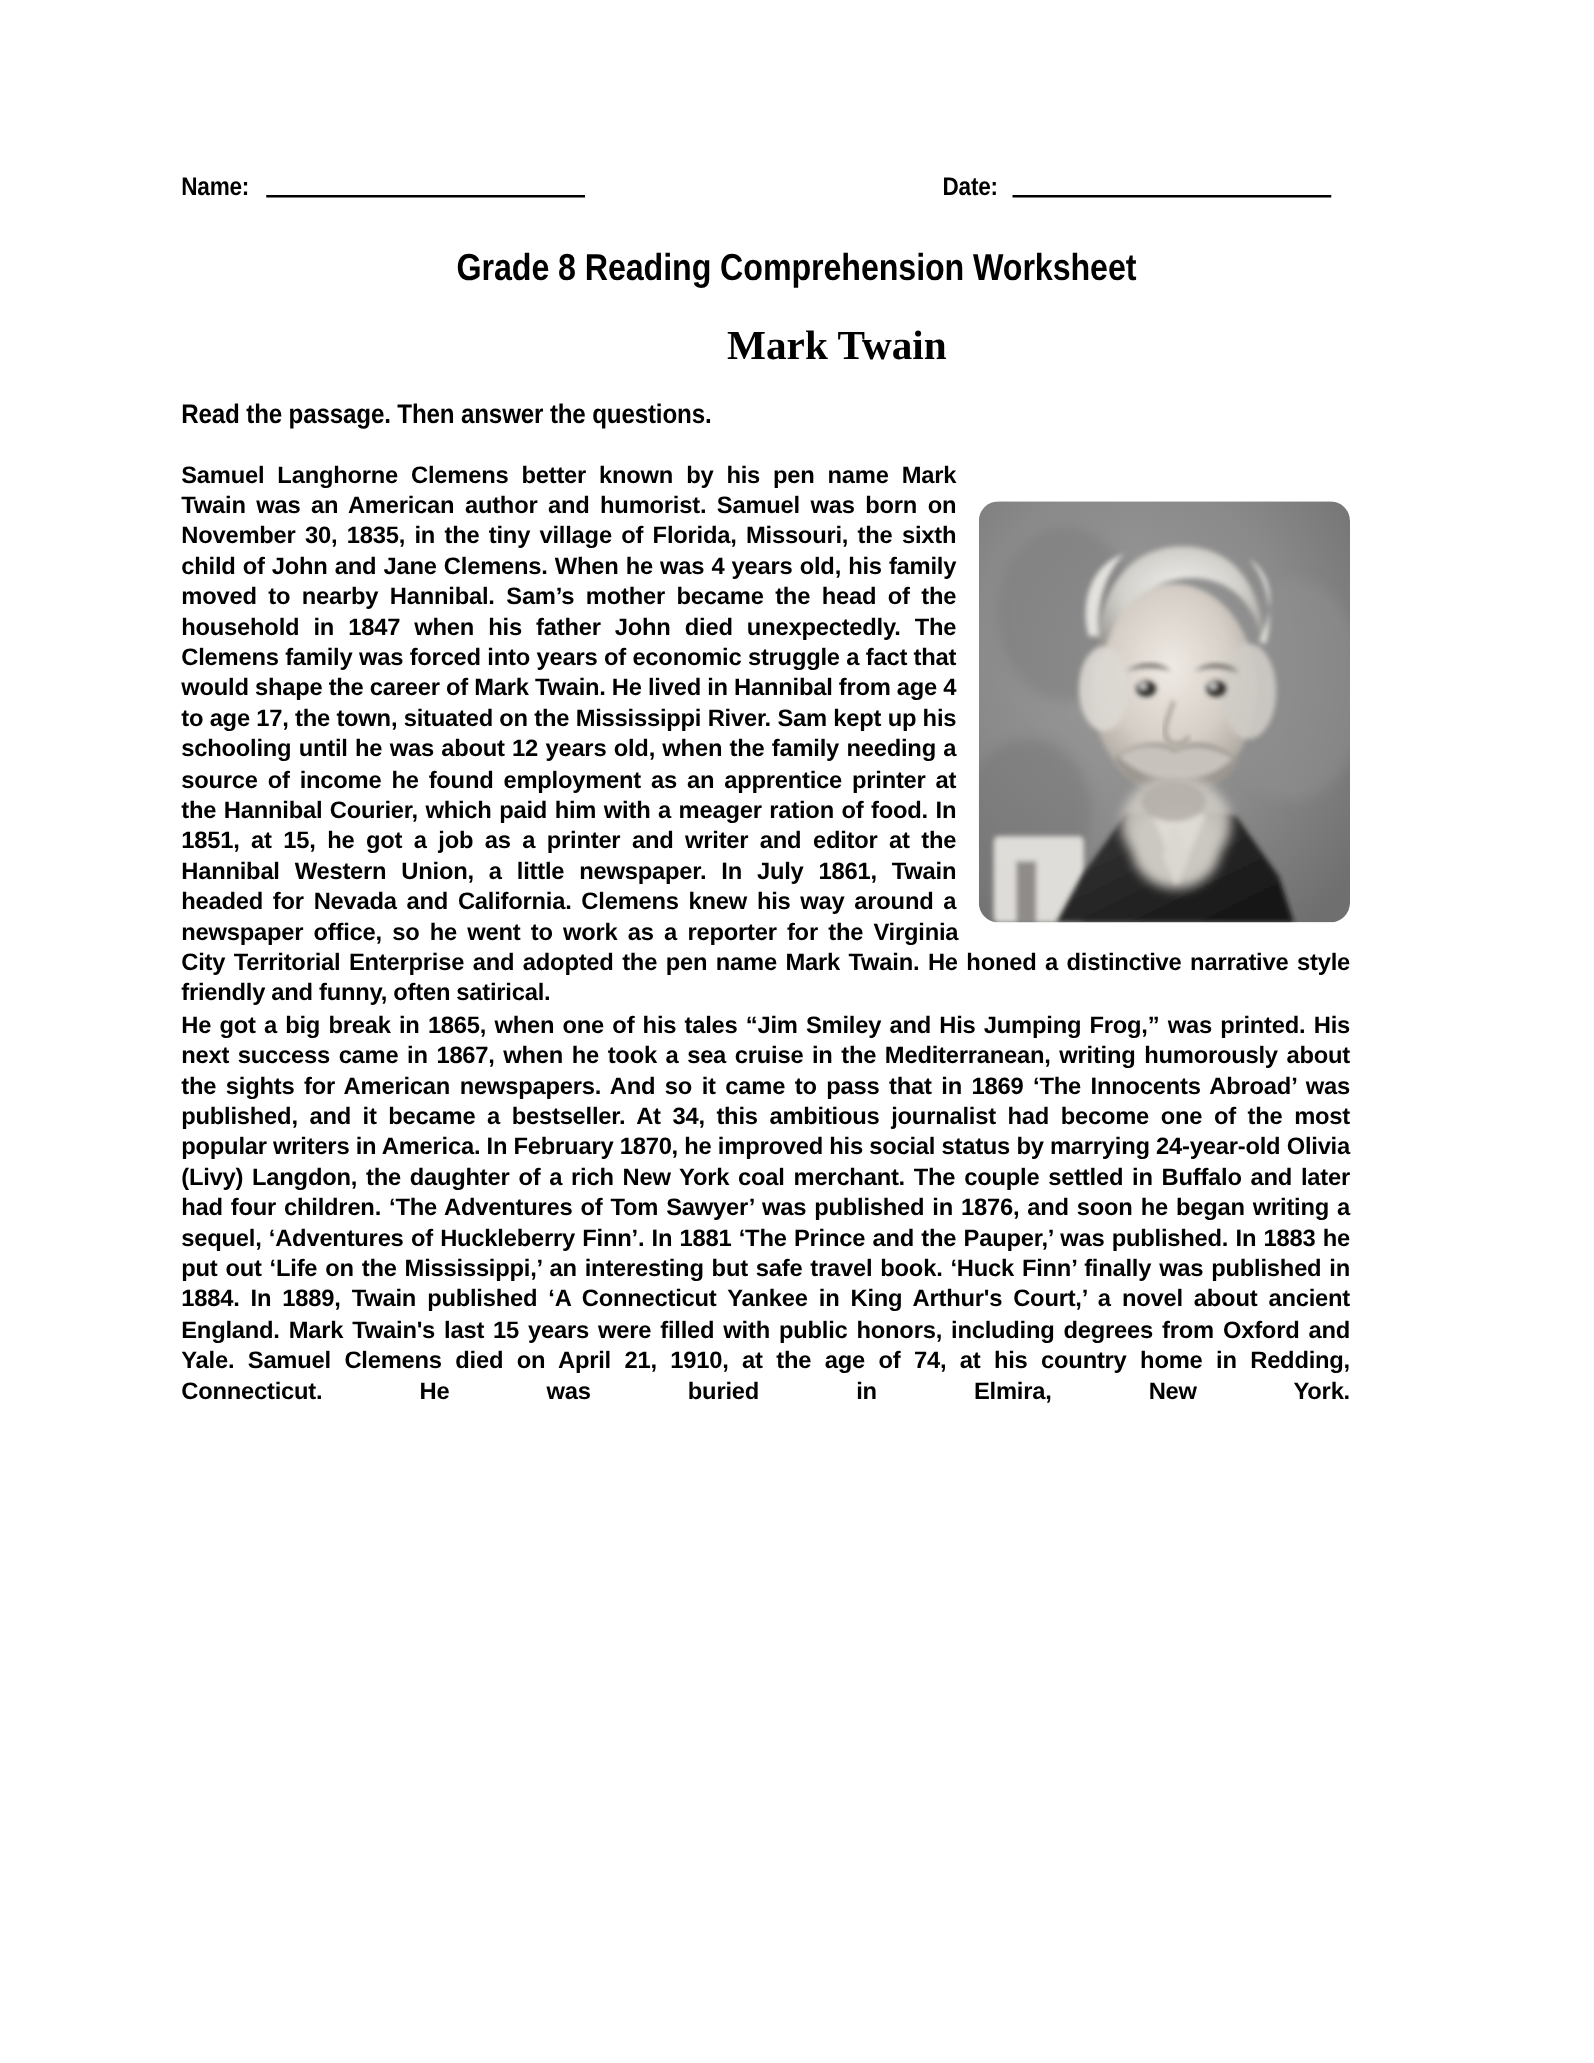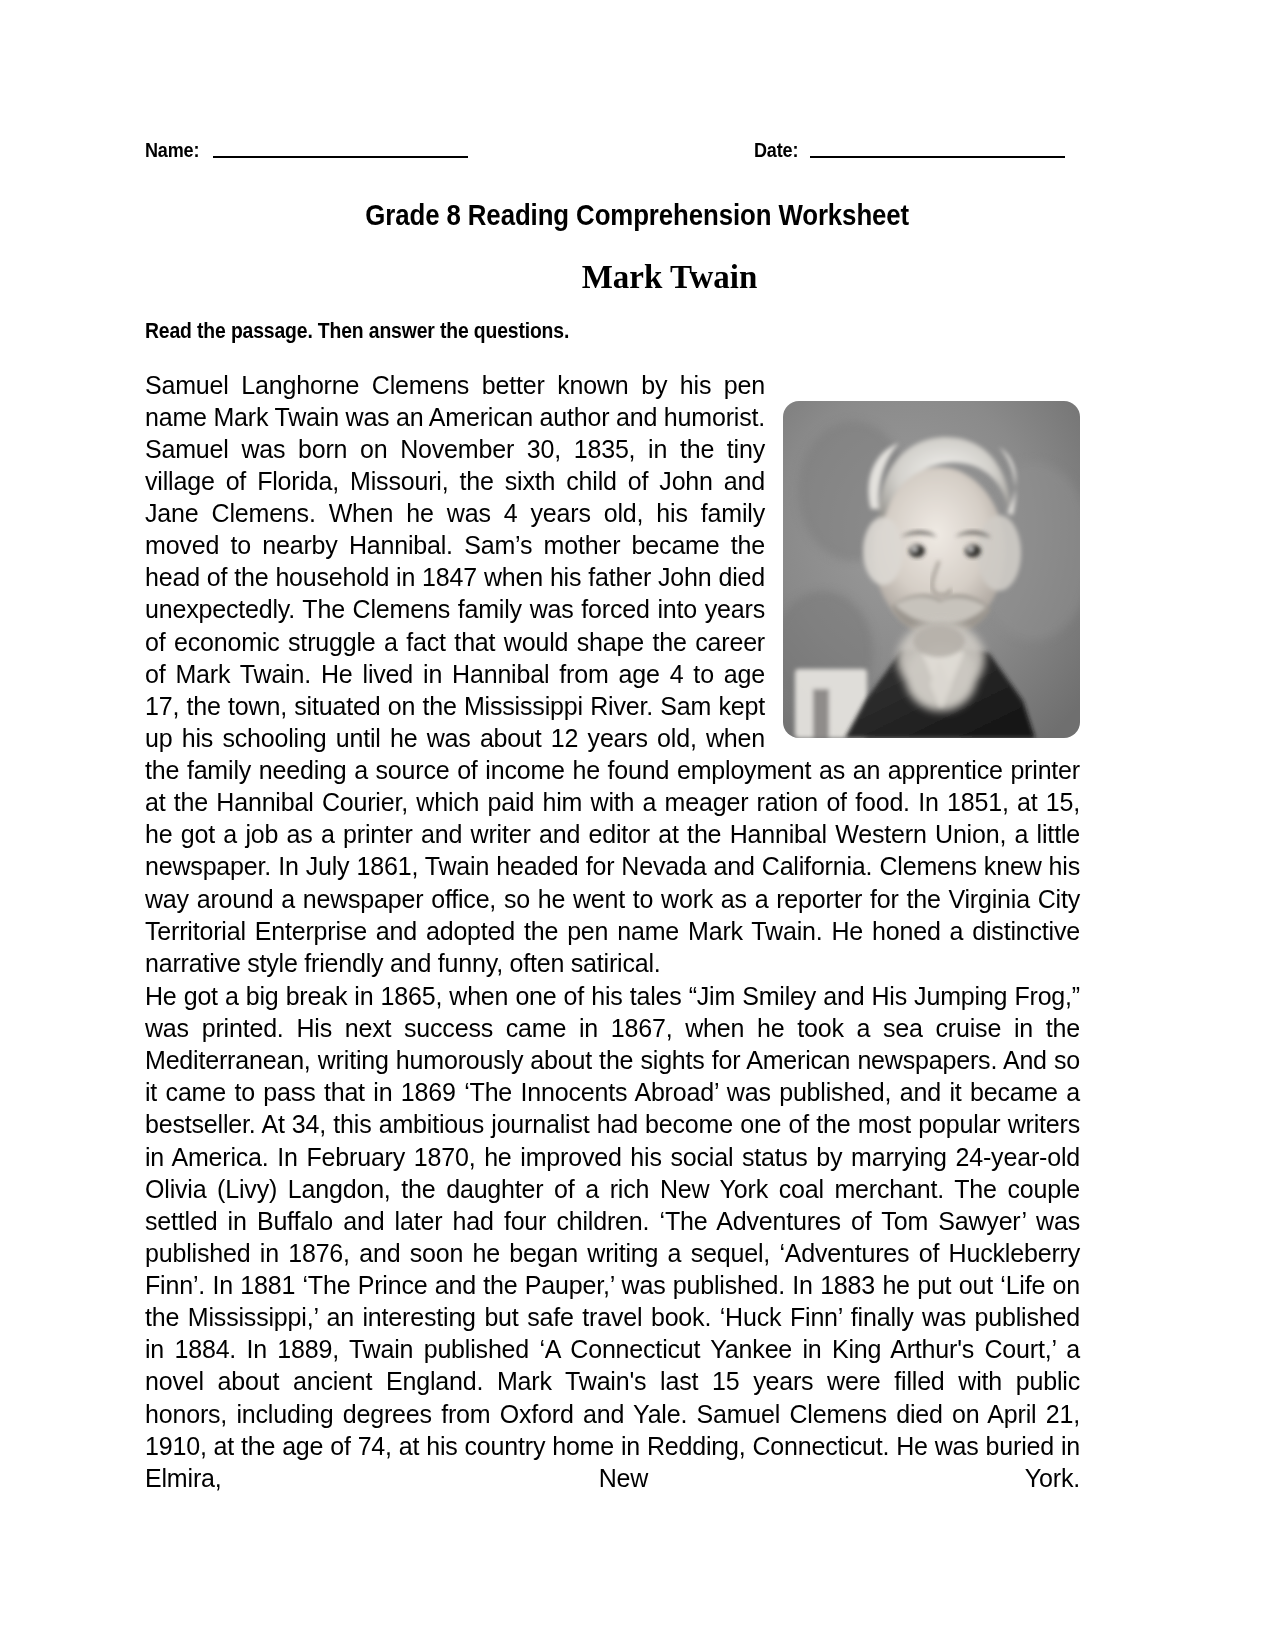--- a/index.html
+++ b/index.html
@@ -105,22 +105,22 @@
     width: 297px;
     height: 337px;
     margin: 32px 0 6px 18px;
     border-radius: 16px;
     overflow: hidden;
     shape-outside: inset(0 round 16px);
   }
   .portrait svg { display: block; width: 100%; height: 100%; }
 
   p.passage {
-    font-size: 25px;
-    font-weight: normal;
+    font-size: 19px;
+    font-weight: bold;
     line-height: 1.285;
     letter-spacing: -0.18px;
     margin: 0 0 1px 0;
     text-align: justify;
     word-spacing: -0.2px;
   }
   p.passage.last { text-align: justify; }
   p.passage.last::after { content: ""; display: inline-block; width: 100%; }
 
   .clearfix::after { content: ""; display: block; clear: both; }

